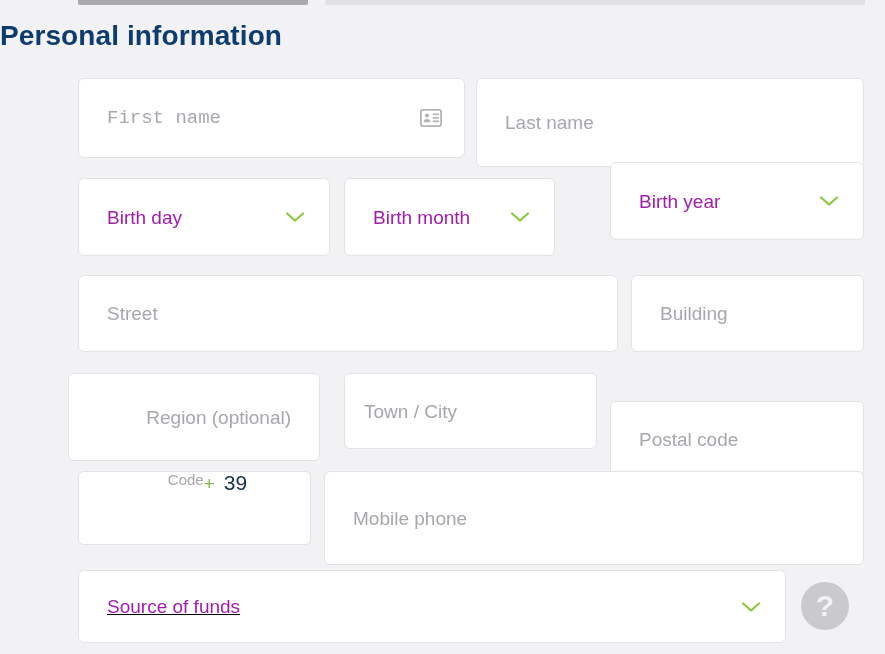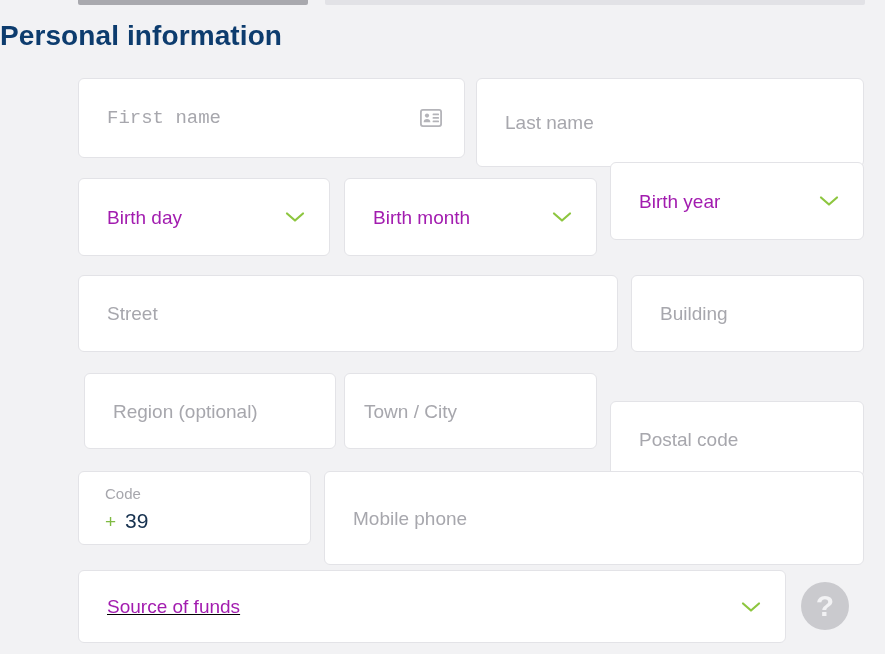--- a/index.html
+++ b/index.html
@@ -84,21 +84,21 @@
     right: 22px;
     top: 50%;
     transform: translateY(-50%);
     width: 22px;
     height: 18px;
   }
   .idcard-icon svg { display: block; }
 
   
   .code-field {
-    flex-direction: column;
+    flex-direction: row;
     align-items: flex-start;
     justify-content: center;
     padding: 0 0 0 26px;
   }
   .code-label {
     font-size: 15px;
     color: #a7a7ad;
     line-height: 1;
     margin-bottom: 9px;
   }
@@ -137,27 +137,27 @@
     font-weight: bold;
     line-height: 1;
     font-family: "Liberation Sans", sans-serif;
   }
 
   
   #first-name   { left: 78px;  top: 78px;  width: 387px; height: 80px; font-family: Liberation Mono, monospace; }
   #last-name    { left: 476px; top: 78px;  width: 388px; height: 89px; }
 
   #birth-day    { left: 78px;  top: 178px; width: 252px; height: 78px; }
-  #birth-month  { left: 344px; top: 178px; width: 253px; height: 78px; }
+  #birth-month  { left: 344px; top: 178px; width: 211px; height: 78px; }
   #birth-year   { left: 610px; top: 162px; width: 254px; height: 78px; }
 
   #street       { left: 78px;  top: 275px; width: 540px; height: 77px; }
   #building     { left: 631px; top: 275px; width: 233px; height: 77px; }
 
-  #region       { left: 84px;  top: 373px; width: 252px; height: 76px; }
+  #region       { left: 68px;  top: 373px; width: 252px; height: 88px; justify-content: flex-end; }
   #town-city    { left: 344px; top: 373px; width: 253px; height: 76px; padding-left: 19px; }
   #postal-code  { left: 610px; top: 373px; width: 254px; height: 76px; margin-top: 28px; }
 
   #phone-code   { left: 78px;  top: 471px; width: 233px; height: 74px; }
   #mobile-phone { left: 324px; top: 471px; width: 540px; height: 94px; }
 
   #source-funds { left: 78px;  top: 570px; width: 708px; height: 73px; text-decoration: underline; }
 </style>
 </head>
 <body>

